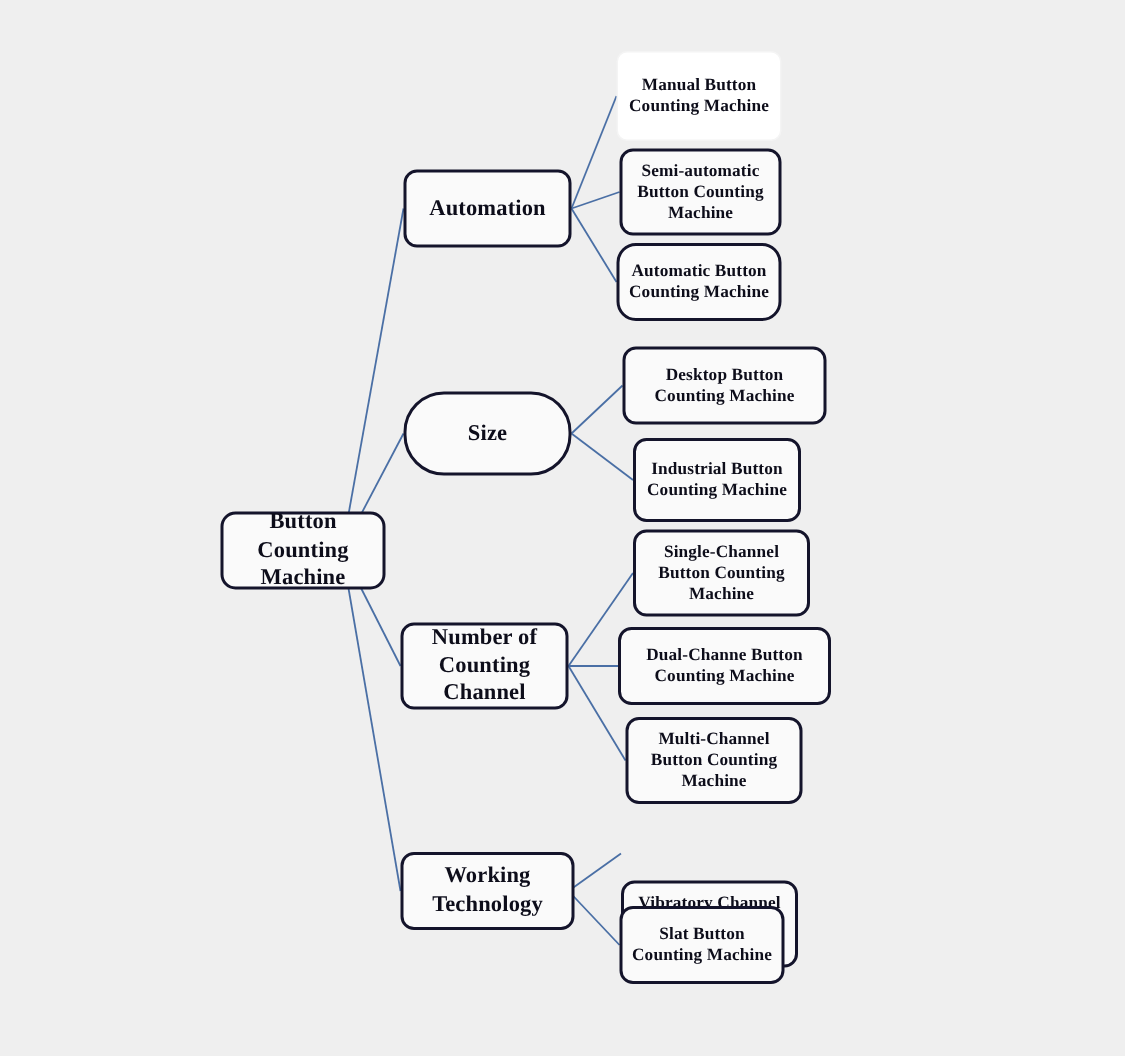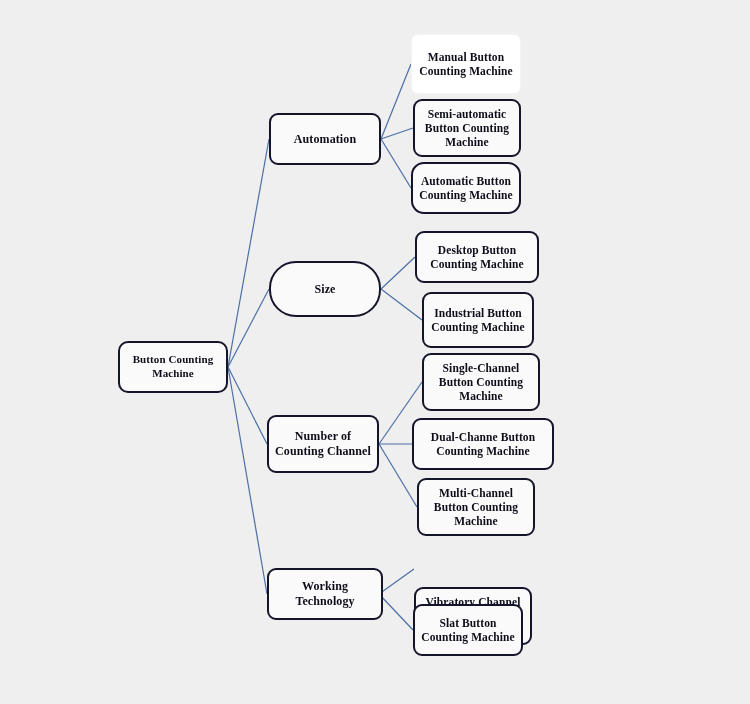--- a/index.html
+++ b/index.html
@@ -35,25 +35,26 @@
     background: #fafafa;
     border: 2px solid #14142b;
     border-radius: 9px;
     color: #0d0d1a;
     font-weight: bold;
     line-height: 1.24;
     letter-spacing: 0.1px;
     z-index: 2;
   }
   .node-root {
-    font-size: 11px;
+    font-size: 15px;
     border-radius: 10px;
+    margin-left: 29px;
   }
   .node-cat {
-    font-size: 12px;
+    font-size: 15px;
     justify-content: center;
   }
   .node-leaf {
     font-size: 11.5px;
   }
   
   .node-plain {
     background: #ffffff;
     border: 1px solid #f4f4f4;
     border-radius: 7px;
@@ -94,21 +95,21 @@
     </div>
     <div class="node node-leaf" style="left: 413px; top: 99px; width: 108px; height: 58px;">
       <span class="node-label">Semi-automatic Button Counting Machine</span>
     </div>
     <div class="node node-leaf" style="left: 411px; top: 162px; width: 110px; height: 52px; border-radius: 13px;">
       <span class="node-label">Automatic Button Counting Machine</span>
     </div>
     <div class="node node-cat" style="left: 269px; top: 261px; width: 112px; height: 56px; border-radius: 27px;">
       <span class="node-label">Size</span>
     </div>
-    <div class="node node-leaf" style="left: 415px; top: 231px; width: 124px; height: 52px;">
+    <div class="node node-leaf" style="left: 415px; top: 231px; width: 136px; height: 52px;">
       <span class="node-label">Desktop Button Counting Machine</span>
     </div>
     <div class="node node-leaf" style="left: 422px; top: 292px; width: 112px; height: 56px;">
       <span class="node-label">Industrial Button Counting Machine</span>
     </div>
     <div class="node node-cat" style="left: 267px; top: 415px; width: 112px; height: 58px;">
       <span class="node-label">Number of Counting Channel</span>
     </div>
     <div class="node node-leaf" style="left: 422px; top: 353px; width: 118px; height: 58px;">
       <span class="node-label">Single-Channel Button Counting Machine</span>

